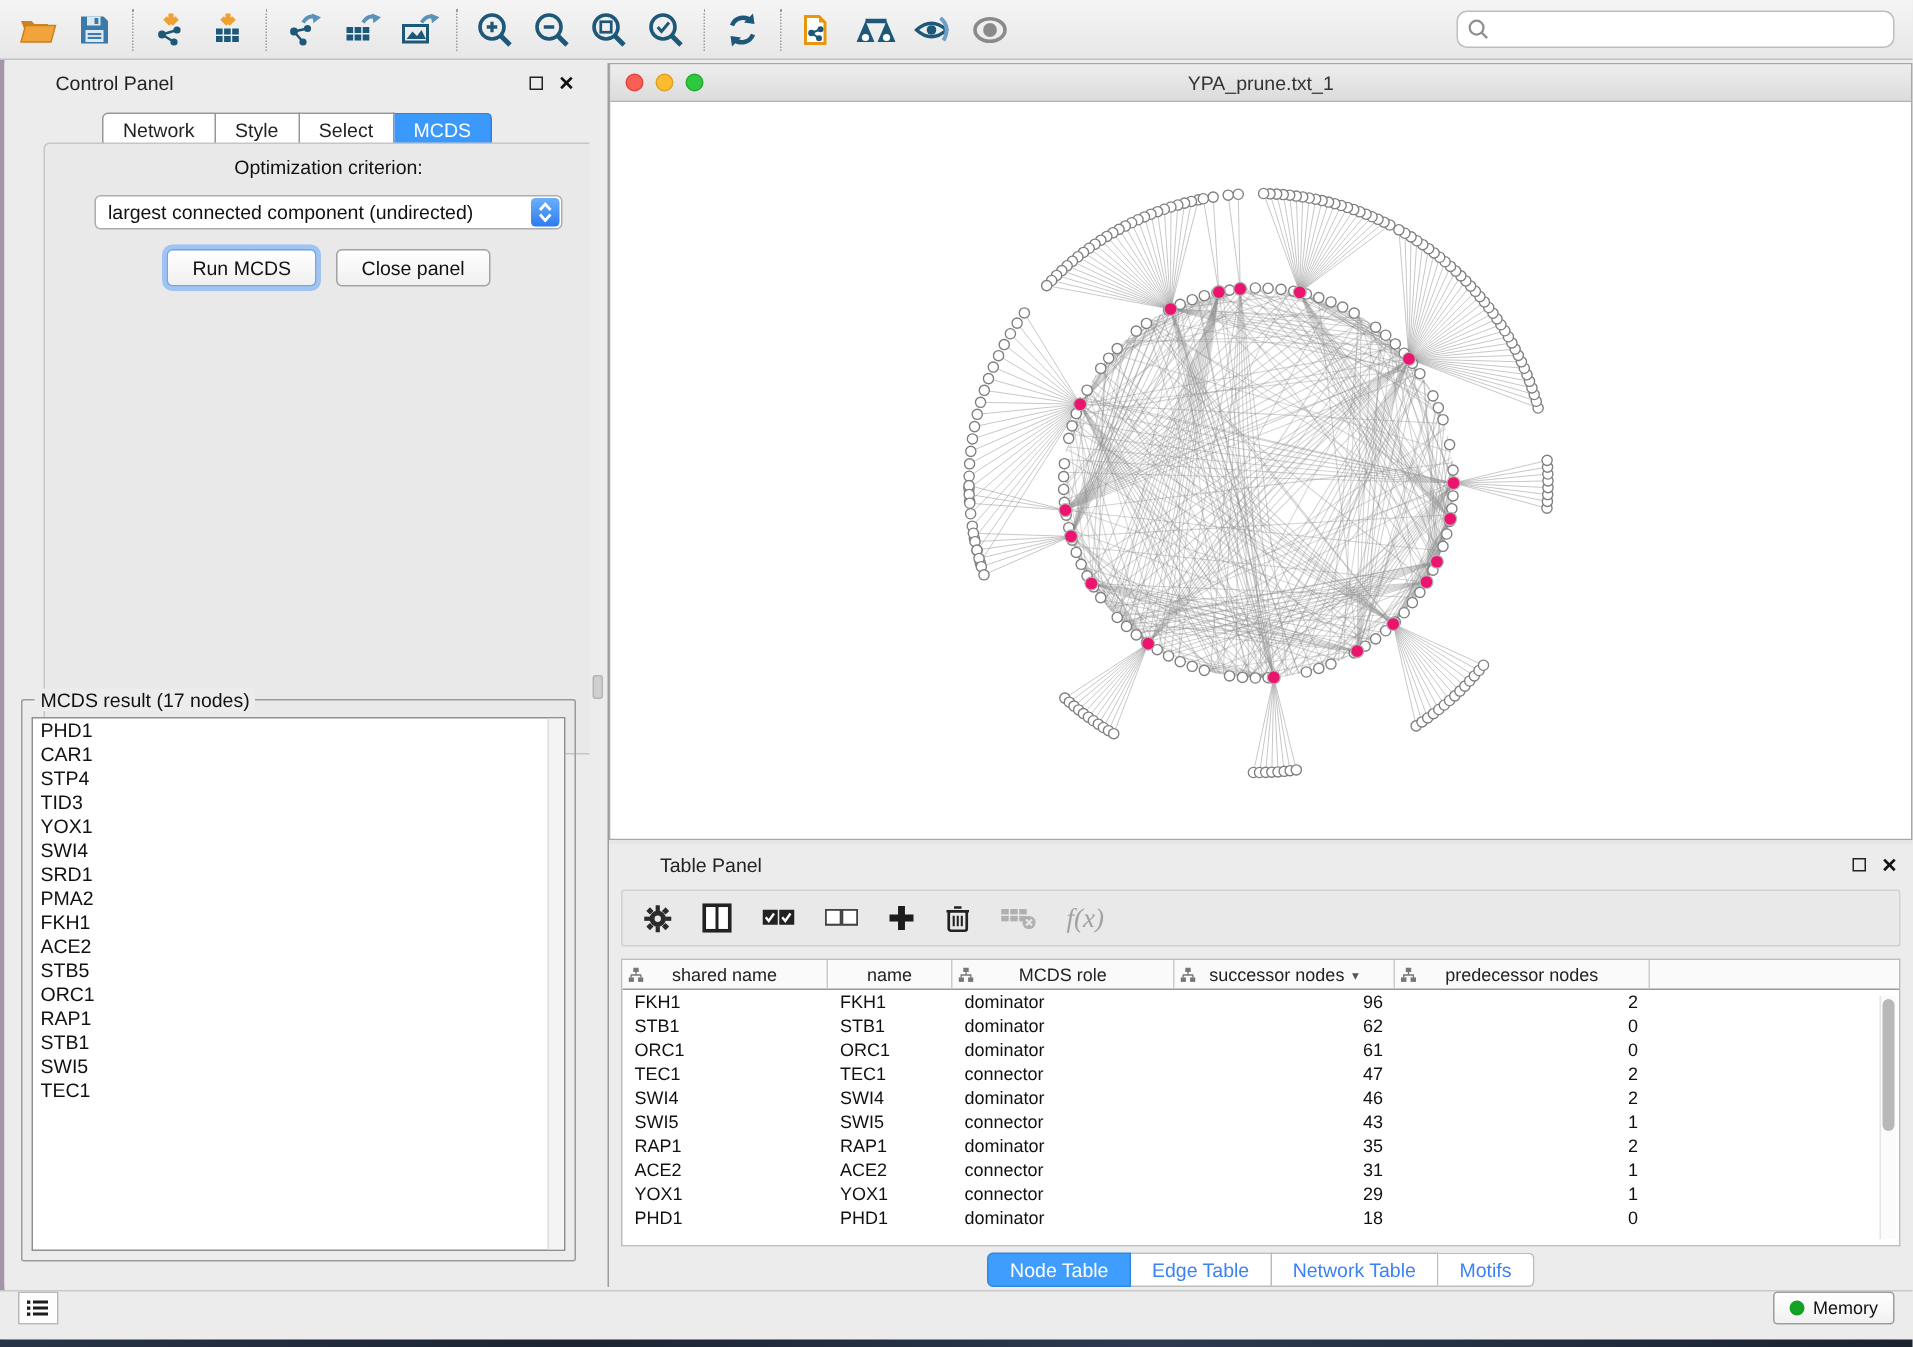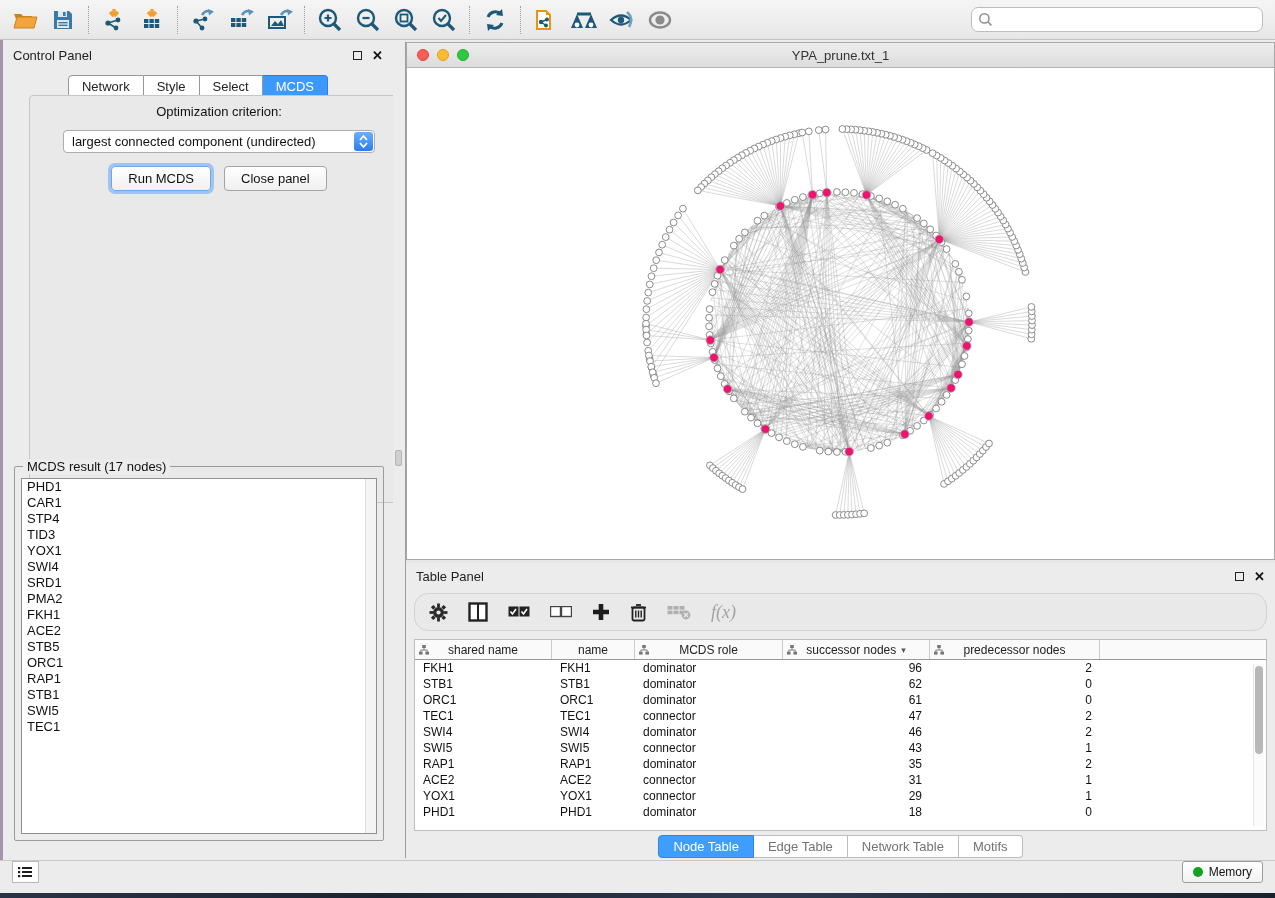--- a/index.html
+++ b/index.html
@@ -15,21 +15,21 @@
   .tb-btn { width:30px; height:30px; display:flex; align-items:center; justify-content:center; cursor:pointer; }
   .tb-search { margin-left:auto; margin-right:12px; width:292px; height:25px;
     background:#fff; border:1px solid #bdbdbd; border-radius:7px;
     display:flex; align-items:center; padding:0 6px; }
   .tb-search svg { flex:0 0 auto; }
   .tb-search input { border:none; outline:none; width:100%; font-size:12px; background:transparent; margin-left:4px; }
 
   
   .left-strip { position:absolute; left:0; top:40px; width:3px; height:853px; background:#a595ab; }
   .control-panel { position:absolute; left:3px; top:42px; width:390px; height:816px; background:#ececec; }
-  .panel-titlebar { height:26px; display:flex; align-items:center; padding:0 10px; font-size:13px; color:#222; }
+  .panel-titlebar { height:26px; display:flex; align-items:center; padding:0 10px; font-size:13px; color:#222;margin-left:24px; }
   .panel-titlebar .spacer { flex:1; }
   .float-box { width:9px; height:9px; border:1.5px solid #222; margin-right:10px; cursor:pointer; }
   .close-x { font-size:13px; font-weight:bold; color:#111; cursor:pointer; line-height:1; }
 
   .cp-tabs { display:flex; justify-content:center; margin-top:7px; }
   .cp-tab { font-size:13px; color:#222; background:#fff; border:1px solid #979797;
     padding:3px 13px; cursor:pointer; border-left-width:0; }
   .cp-tab:first-child { border-left-width:1px; border-radius:4px 0 0 4px; }
   .cp-tab:last-child { border-radius:0 4px 4px 0; }
   .cp-tab.active { background:#3b99fc; border-color:#2f7fe0; color:#fff; }
@@ -73,41 +73,41 @@
   .light.red { background:#fa5f55; border:1px solid #e0443e; }
   .light.yellow { background:#fdbc2f; border:1px solid #dfa023; }
   .light.green { background:#2ec940; border:1px solid #24ab31; }
   .net-title { position:absolute; left:0; right:0; text-align:center; font-size:13px; color:#333; }
   .net-canvas { position:relative; width:867px; height:491px; background:#fff; }
 
   
   .h-divider { position:absolute; left:406px; top:560px; width:869px; height:3px; background:#e6e6e6; }
   .table-panel { position:absolute; left:406px; top:563px; width:869px; height:295px; background:#ececec; }
   .tp-toolbar { margin:4px 8px 0 8px; height:38px; background:#e9e9e9;
-    border:1px solid #d2d2d2; border-radius:14px; display:flex; align-items:center; gap:20px; padding:0 14px; }
+    border:1px solid #d2d2d2; border-radius:2px; display:flex; align-items:center; gap:20px; padding:0 14px; }
   .tp-tool { display:flex; align-items:center; justify-content:center; cursor:pointer; }
   .tp-tool.disabled { cursor:default; }
   .fx-label { font-family:"Liberation Serif", serif; font-style:italic; font-size:18px; color:#a2a2a2; }
 
   .node-table { position:absolute; left:8px; top:76px; width:853px; height:192px;
     background:#fff; border:1px solid #bdbdbd; }
   .nt-header { display:flex; height:20px; background:#fafafa; border-bottom:1px solid #999; }
   .nt-hcell { position:relative; display:flex; align-items:center; justify-content:center;
     font-size:12px; color:#222; border-right:1px solid #ccc; cursor:pointer; }
   .nt-hcell .attr-ico { position:absolute; left:4px; top:5px; }
   .nt-hcell .sort { margin-left:5px; font-size:9px; color:#555; }
   .nt-body .nt-row { display:flex; height:16px; cursor:pointer; }
   .nt-cell { font-size:12px; color:#111; line-height:16px; white-space:nowrap; overflow:hidden; }
   .nt-cell.left { text-align:left; padding-left:8px; }
   .nt-cell.right { text-align:right; padding-right:8px; }
   .nt-scroll { position:absolute; right:2px; top:24px; width:11px; height:162px; background:#fbfbfb; border-left:1px solid #e4e4e4; }
   .nt-thumb { position:absolute; left:1px; top:2px; width:8px; height:88px; background:#b8b8b8; border-radius:4px; }
 
   .tp-tabs { position:absolute; left:0; right:0; top:272px; display:flex; justify-content:center; }
-  .tp-tab { font-size:13px; color:#737373; background:#fff; border:1px solid #bdbdbd;
+  .tp-tab { font-size:13px; color:#3b82f6; background:#fff; border:1px solid #bdbdbd;
     padding:3px 14px; cursor:pointer; border-left-width:0; }
   .tp-tab:first-child { border-left-width:1px; border-radius:4px 0 0 4px; }
   .tp-tab:last-child { border-radius:0 4px 4px 0; }
   .tp-tab.active { background:#3f9efd; border-color:#3287e0; color:#fff; }
 
   
   .status-bar { position:absolute; left:0; top:860px; width:1275px; height:33px;
     background:#ececec; border-top:1px solid #c9c9c9; display:flex; align-items:flex-start; }
   .menu-list-btn { margin-left:12px; width:27px; height:22px; background:#fdfdfd;
     border:1px solid #b9b9b9; display:flex; align-items:center; justify-content:center; cursor:pointer; }

